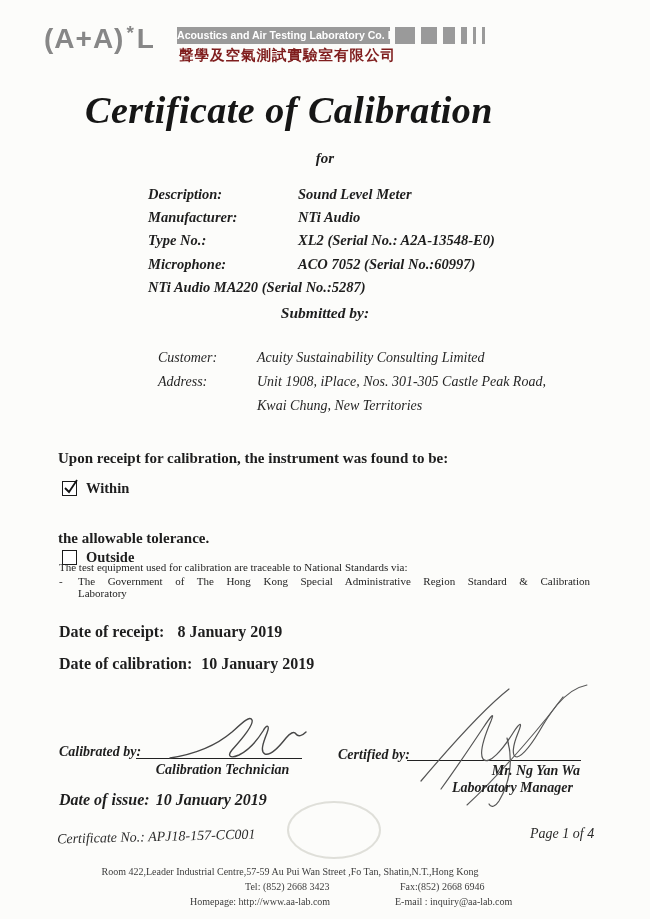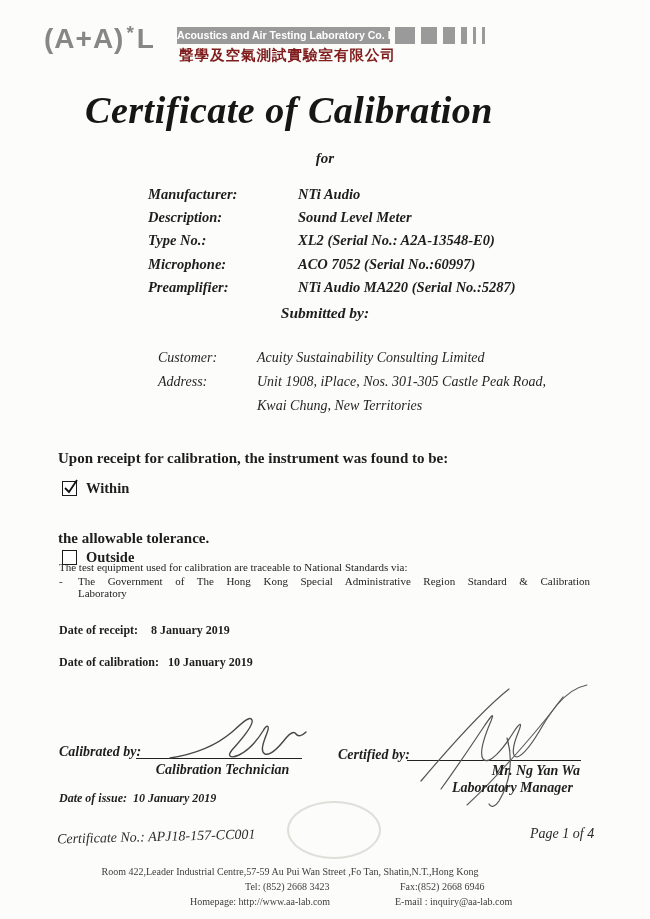--- a/index.html
+++ b/index.html
@@ -72,21 +72,21 @@
   .tolerance { position:absolute; left:58px; top:530px; font-size:15px; font-weight:bold; }
 
   
   .trace { position:absolute; left:59px; top:561px; width:531px; font-size:11px; color:#242424; }
   .trace-l2 { display:flex; margin-top:1.5px; }
   .trace-bullet { width:19px; }
   .trace-text { flex:1; text-align:justify; text-align-last:justify; }
   .trace-l3 { margin-left:19px; }
 
   
-  .date-line { position:absolute; left:59px; font-size:12px; font-weight:bold; }
+  .date-line { position:absolute; left:59px; font-size:16px; font-weight:bold; }
   .date-receipt { top:623px; }
   .date-receipt .dv { margin-left:13px; }
   .date-cal { top:655px; }
   .date-cal .dv { margin-left:9px; }
 
   
   .sig-label { position:absolute; font-size:14px; font-weight:bold; font-style:italic; }
   .calibrated-label { left:59px; top:744px; }
   .certified-label { left:338px; top:747px; }
   .sig-line { position:absolute; border-bottom:1.8px solid #222; }
@@ -136,37 +136,36 @@
     <div class="bar" style="width:3px"></div>
     <div class="bar" style="width:3px"></div>
   </div>
   <div class="company-zh">聲學及空氣測試實驗室有限公司</div>
 
   <div class="title">Certificate of Calibration</div>
   <div class="for-line">for</div>
 
   <div class="inst">
     <div class="inst-row">
+      <span class="inst-label">Description:</span>
+      <span class="inst-value">Sound Level Meter</span>
+    </div>
+    <div class="inst-row">
       <span class="inst-label">Manufacturer:</span>
       <span class="inst-value">NTi Audio</span>
     </div>
     <div class="inst-row">
-      <span class="inst-label">Description:</span>
-      <span class="inst-value">Sound Level Meter</span>
-    </div>
-    <div class="inst-row">
       <span class="inst-label">Type No.:</span>
       <span class="inst-value">XL2 (Serial No.: A2A-13548-E0)</span>
     </div>
     <div class="inst-row">
       <span class="inst-label">Microphone:</span>
       <span class="inst-value">ACO 7052 (Serial No.:60997)</span>
     </div>
     <div class="inst-row">
-      <span class="inst-label">Preamplifier:</span>
       <span class="inst-value">NTi Audio MA220 (Serial No.:5287)</span>
     </div>
   </div>
   <div class="submitted">Submitted by:</div>
 
   <div class="cust">
     <div class="cust-row">
       <span class="cust-label">Customer:</span>
       <span>Acuity Sustainability Consulting Limited</span>
     </div>

